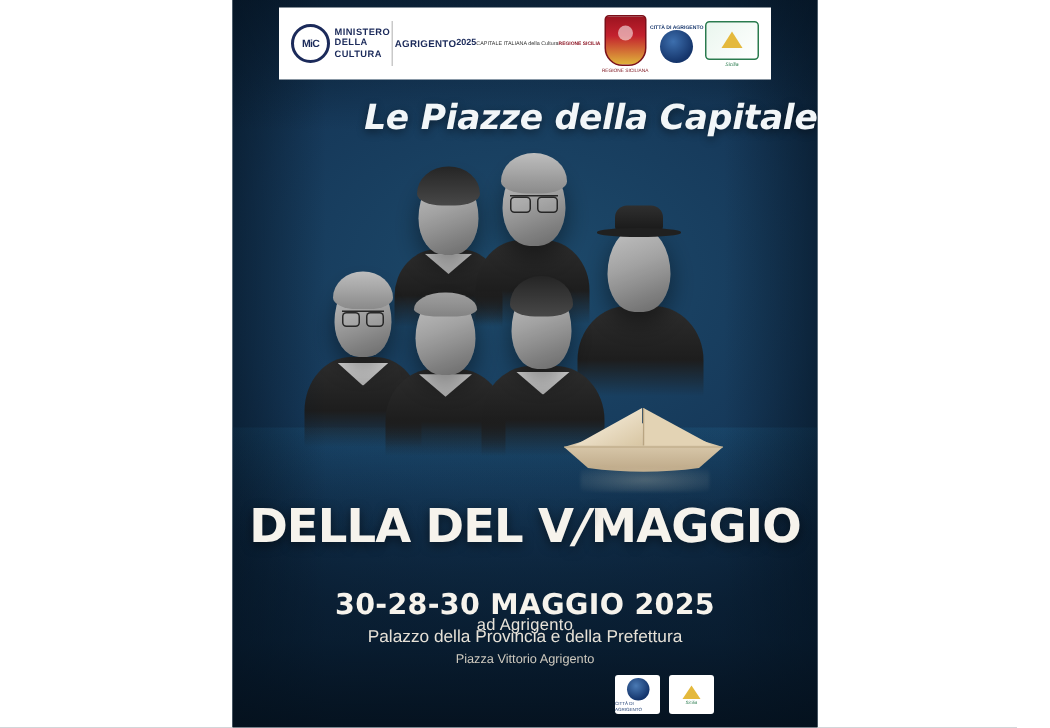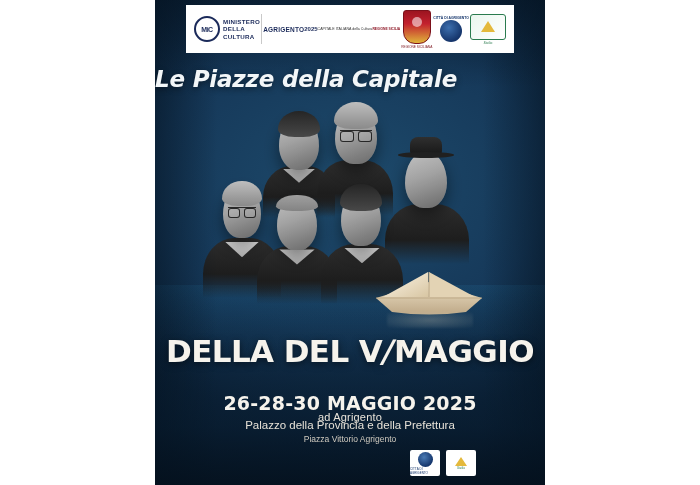--- a/index.html
+++ b/index.html
@@ -188,21 +188,21 @@
     color: #2a7b4e;
     font-style: italic;
     margin-top: 1px;
   }
 
   
   .headline {
     position: absolute;
     left: 0; right: 0;
     top: 66px;
-    text-align: left;
+    text-align: right;
     color: #f2f6f8;
     font-family: "DejaVu Sans", sans-serif;
     font-style: italic;
     font-weight: bold;
     font-size: 23px;
     letter-spacing: -0.2px;
     text-shadow: 0 2px 6px rgba(0,0,0,0.45);
   }
 
   
@@ -544,21 +544,21 @@
 
         <path d="M56 4 L56 29" stroke="#b9a582" stroke-width="1" fill="none"></path>
         <path d="M3 30 L109 30" stroke="#b9a582" stroke-width="0.8" fill="none"></path>
       </svg>
       <div class="boat-reflection"></div>
     </div>
 
     <div class="title-main"><span>DELLA DEL V</span><span class="slash">/</span><span>MAGGIO</span></div>
 
     <div class="subtitle">ad Agrigento</div>
-    <div class="dates">26-28-30 MAGGIO 2025</div>
+    <div class="dates">30-28-30 MAGGIO 2025</div>
     <div class="venue">Palazzo della Provincia e della Prefettura</div>
     <div class="venue-sub">Piazza Vittorio Agrigento</div>
 
     <div class="bottom-logos">
       <div class="blogo">
         <div class="blogo-seal"></div>
         <div class="blogo-cap">CITTÀ DI AGRIGENTO</div>
       </div>
       <div class="blogo">
         <div class="blogo-tri"></div>

